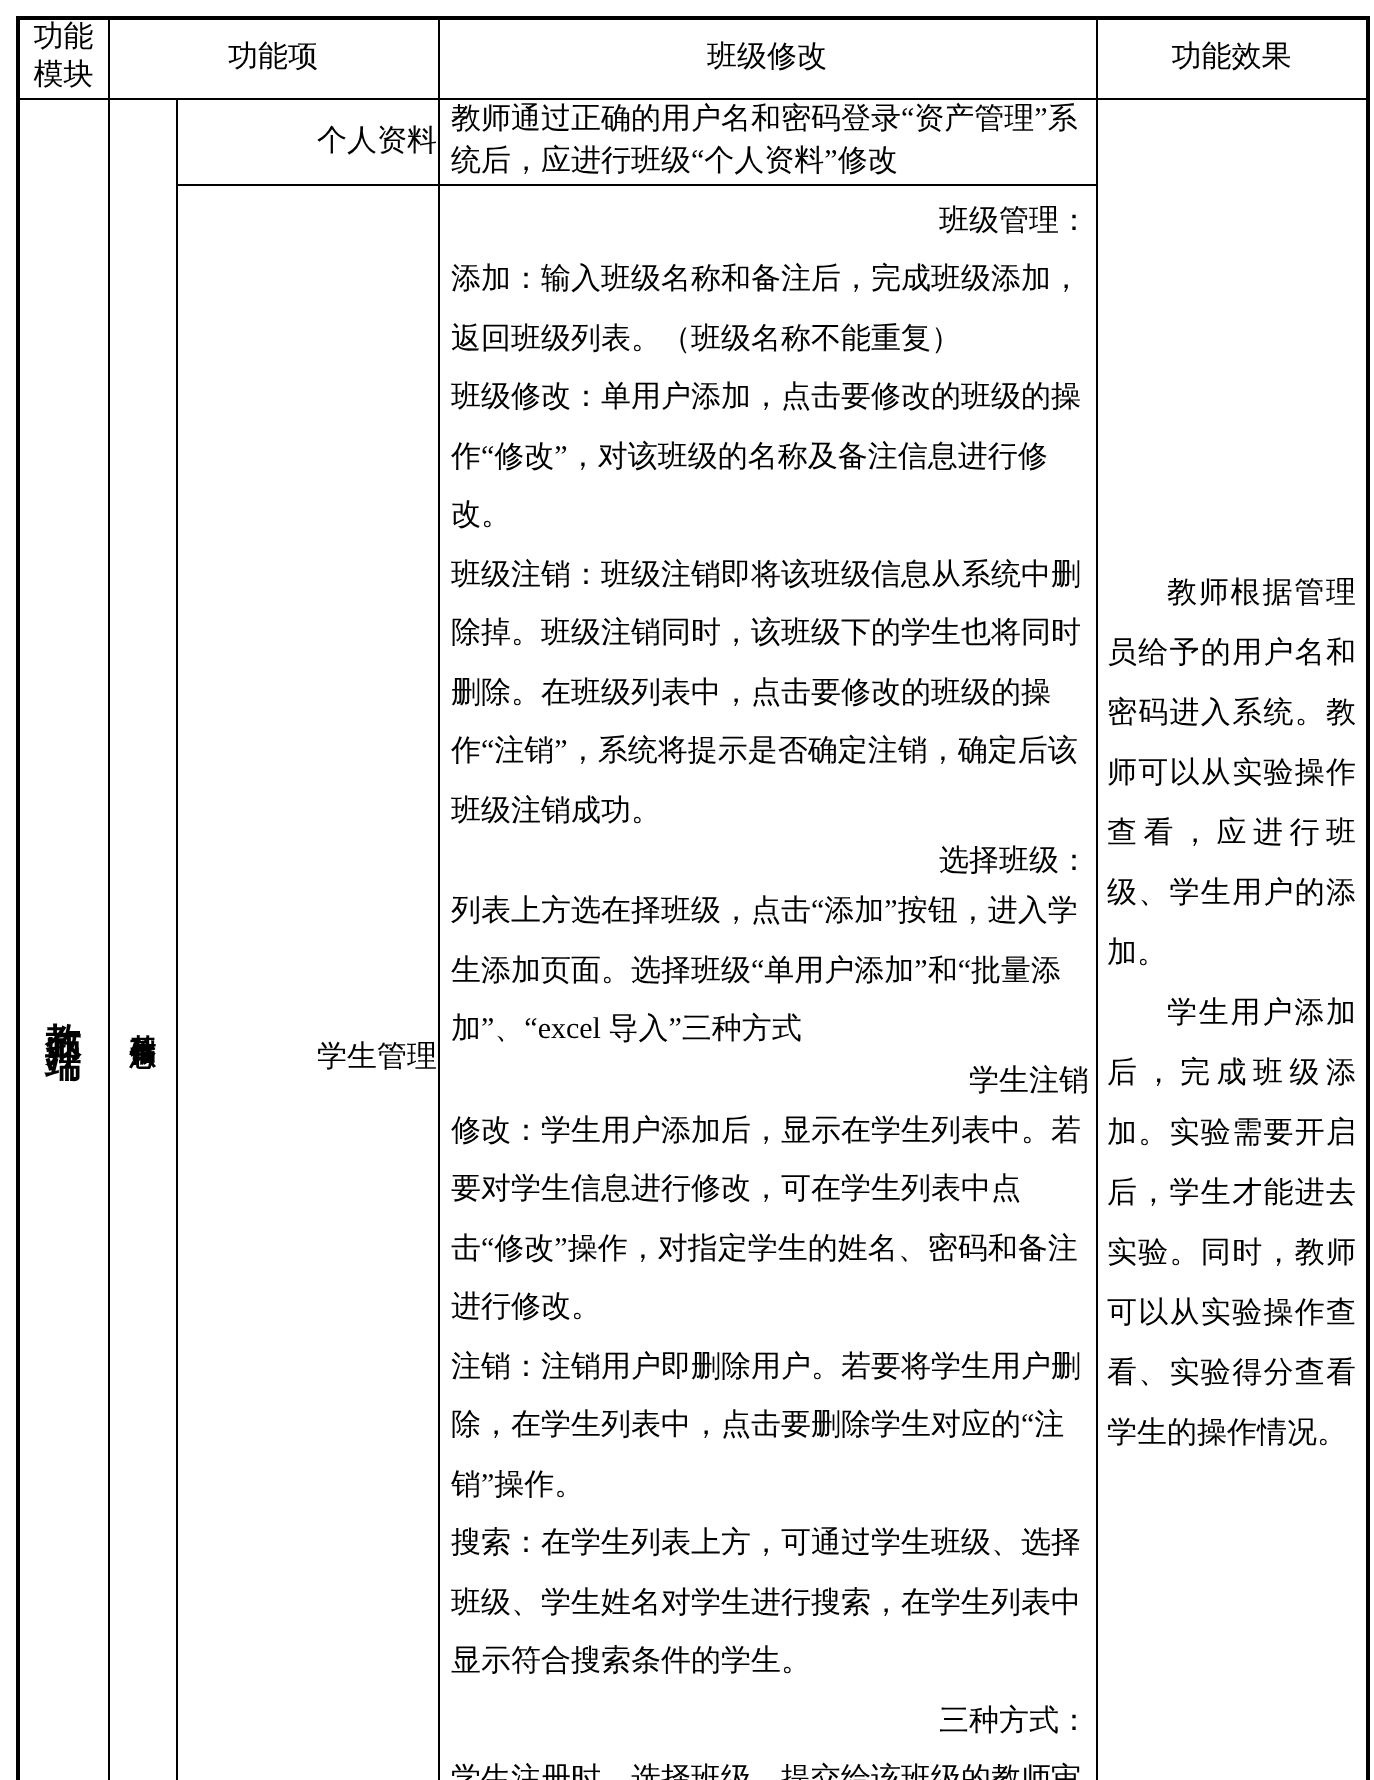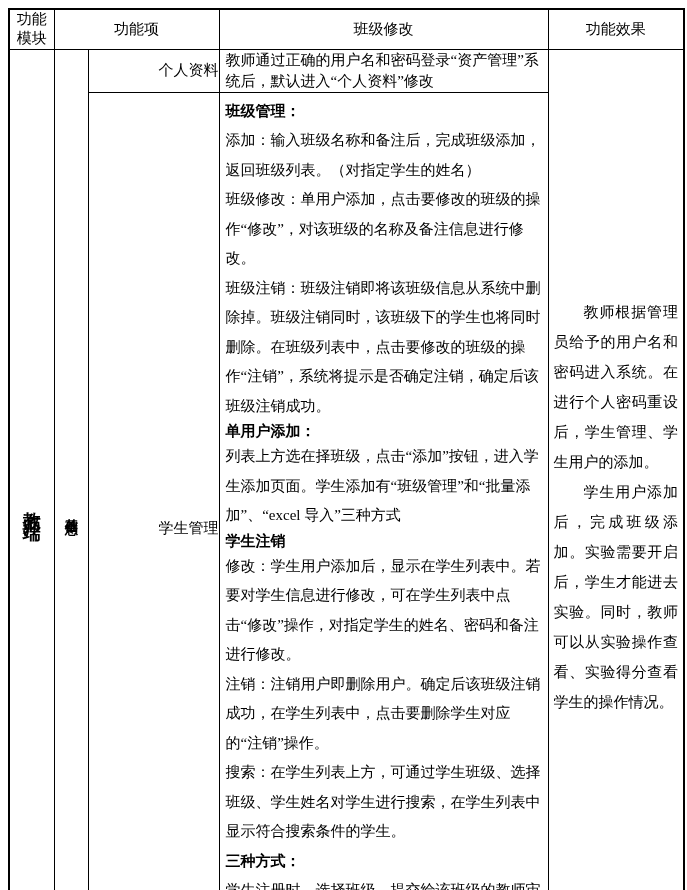--- a/index.html
+++ b/index.html
@@ -17,21 +17,21 @@
   col.c1{width:45px} col.c2{width:34px} col.c3{width:131px} col.c4{width:329px} col.c5{width:136px}
   td,th { border:1px solid #000; padding:0; font-size:15px; font-weight:normal; vertical-align:middle; }
   tr.r-header { height:40px;margin-left:18px; }
   tr.r-personal { height:40px; }
   tr.r-header th { text-align:center; line-height:19px; padding:0 2px; }
   .cell-item { text-align:right; }
   .cell-desc-personal { line-height:21px; padding:0 3px 0 6px; }
   .cell-desc-main { vertical-align:top; padding:4px 3px 0 6px; }
   .cell-desc-main p { margin:0; line-height:29.5px; }
   .cell-desc-main p.tight { line-height:21px; }
-  .cell-desc-main p.b, .cell-effect-note b { font-weight:bold; }
+  .cell-desc-main p.b, .cell-effect-note b { font-weight:normal;text-align:right; }
   p.b { font-weight:bold; }
   .cell-effect { padding:0 5px; }
   .cell-effect p { margin:0; line-height:30px; text-align:justify; text-indent:2em; }
   .cell-vertical { text-align:center; }
   .vert {
     display:inline-block;
     writing-mode:vertical-rl; text-orientation:upright;
   }
   .module-label { font-size:18px; font-weight:bold; letter-spacing:5px; }
   .category-label { font-size:13px; font-weight:bold; letter-spacing:1px; }
@@ -55,37 +55,37 @@
     <th>功能效果</th>
   </tr>
   <tr class="r-personal">
     <td rowspan="2" class="cell-vertical">
       <span class="vert module-label">教师端</span>
     </td>
     <td rowspan="2" class="cell-vertical">
       <span class="vert category-label">基础信息</span>
     </td>
     <td class="cell-item">个人资料</td>
-    <td class="cell-desc-personal">教师通过正确的用户名和密码登录“资产管理”系统后，默认进入“个人资料”修改</td>
+    <td class="cell-desc-personal">教师通过正确的用户名和密码登录“资产管理”系统后，应进行班级“个人资料”修改</td>
     <td rowspan="2" class="cell-effect">
-      <p>教师根据管理员给予的用户名和密码进入系统。在进行个人密码重设后，学生管理、学生用户的添加。</p>
+      <p>教师根据管理员给予的用户名和密码进入系统。教师可以从实验操作查看，应进行班级、学生用户的添加。</p>
       <p>学生用户添加后，完成班级添加。实验需要开启后，学生才能进去实验。同时，教师可以从实验操作查看、实验得分查看学生的操作情况。</p>
     </td>
   </tr>
   <tr>
     <td class="cell-item">学生管理</td>
     <td class="cell-desc-main">
       <p class="b">班级管理：</p>
-      <p>添加：输入班级名称和备注后，完成班级添加，返回班级列表。（对指定学生的姓名）</p>
+      <p>添加：输入班级名称和备注后，完成班级添加，返回班级列表。（班级名称不能重复）</p>
       <p>班级修改：单用户添加，点击要修改的班级的操作“修改”，对该班级的名称及备注信息进行修改。</p>
       <p>班级注销：班级注销即将该班级信息从系统中删除掉。班级注销同时，该班级下的学生也将同时删除。在班级列表中，点击要修改的班级的操作“注销”，系统将提示是否确定注销，确定后该班级注销成功。</p>
-      <p class="b tight">单用户添加：</p>
-      <p>列表上方选在择班级，点击“添加”按钮，进入学生添加页面。学生添加有“班级管理”和“批量添加”、“excel 导入”三种方式</p>
+      <p class="b tight">选择班级：</p>
+      <p>列表上方选在择班级，点击“添加”按钮，进入学生添加页面。选择班级“单用户添加”和“批量添加”、“excel 导入”三种方式</p>
       <p class="b tight">学生注销</p>
       <p>修改：学生用户添加后，显示在学生列表中。若要对学生信息进行修改，可在学生列表中点击“修改”操作，对指定学生的姓名、密码和备注进行修改。</p>
-      <p>注销：注销用户即删除用户。确定后该班级注销成功，在学生列表中，点击要删除学生对应的“注销”操作。</p>
+      <p>注销：注销用户即删除用户。若要将学生用户删除，在学生列表中，点击要删除学生对应的“注销”操作。</p>
       <p>搜索：在学生列表上方，可通过学生班级、选择班级、学生姓名对学生进行搜索，在学生列表中显示符合搜索条件的学生。</p>
       <p class="b">三种方式：</p>
       <p>学生注册时，选择班级。提交给该班级的教师审核审核不通过学生信息，自动从待审核列表中删除</p>
     </td>
   </tr>
 </tbody>
   </table>
 
 </body></html>

